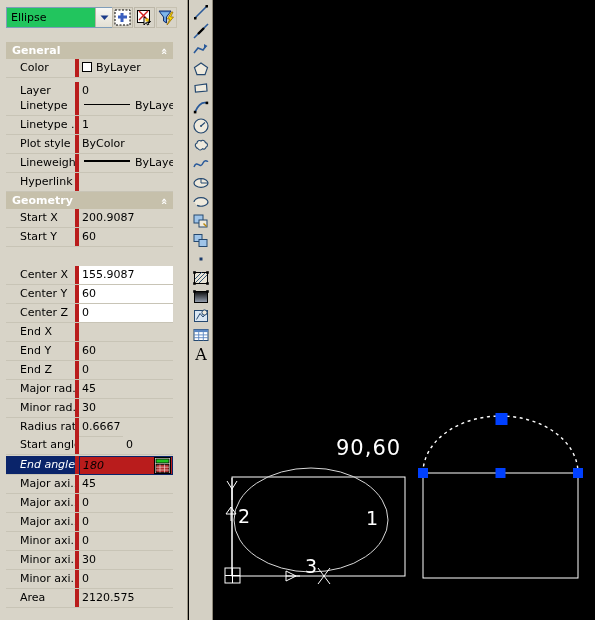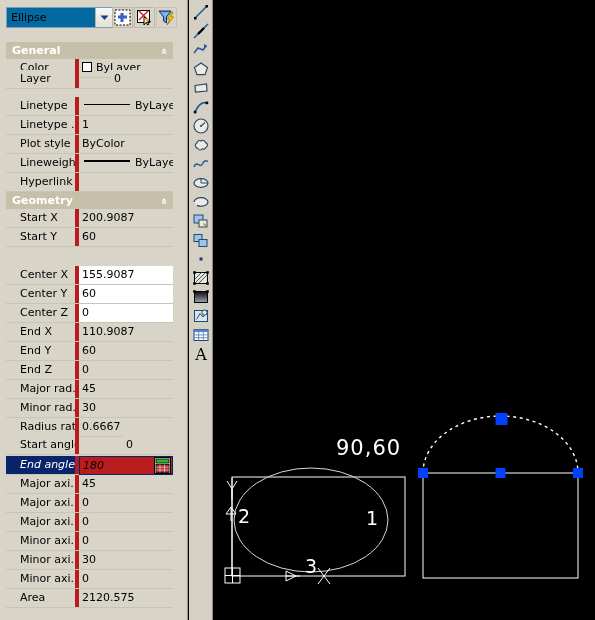--- a/index.html
+++ b/index.html
@@ -29,21 +29,21 @@
   #props-top {
     position: absolute;
     left: 0; top: 0; width: 188px; height: 41px;
     background: #d8d4c8;
   }
   #combo-wrap {
     position: absolute;
     left: 6px; top: 7px;
     width: 108px; height: 21px;
     border: 1px solid #7f9db9;
-    background: #0369a1;
+    background: #22c55e;
     box-sizing: border-box;
     display: flex;
   }
   #combo-text {
     flex: 1;
     padding-left: 4px;
     font-size: 11px;
     color: #000;
     font-family: "DejaVu Sans", sans-serif;
     line-height: 19px;
@@ -261,21 +261,21 @@
         </svg>
       </div>
     </div>
 
     <div id="grid-host">
         <div class="sec-head" style="top: 42px;"><span>General</span><span class="chev" style="transform: rotate(90deg); display: inline-block;">«</span></div>
         <div class="prow" style="top: 59px;">
           <div class="pname">Color</div>
           <div class="pval"><span class="swatch"></span><span>ByLayer</span></div>
         </div>
-        <div class="prow" style="top: 70px; gap: 32px;">
+        <div class="prow" style="top: 82px;">
           <div class="pname">Layer</div>
           <div class="pval"><span>0</span></div>
         </div>
         <div class="prow" style="top: 97px;">
           <div class="pname">Linetype</div>
           <div class="pval"><span class="ltline"></span><span>ByLayer</span></div>
         </div>
         <div class="prow" style="top: 116px;">
           <div class="pname">Linetype ...</div>
           <div class="pval"><span>1</span></div>
@@ -312,21 +312,20 @@
         <div class="prow" style="top: 285px;">
           <div class="pname">Center Y</div>
           <div class="pval white"><span>60</span></div>
         </div>
         <div class="prow" style="top: 304px;">
           <div class="pname">Center Z</div>
           <div class="pval white"><span>0</span></div>
         </div>
         <div class="prow" style="top: 323px;">
           <div class="pname">End X</div>
-          <div class="pval"><span>110.9087</span></div>
         </div>
         <div class="prow" style="top: 342px;">
           <div class="pname">End Y</div>
           <div class="pval"><span>60</span></div>
         </div>
         <div class="prow" style="top: 361px; align-items: flex-end;">
           <div class="pname">End Z</div>
           <div class="pval"><span>0</span></div>
         </div>
         <div class="prow" style="top: 380px;">

